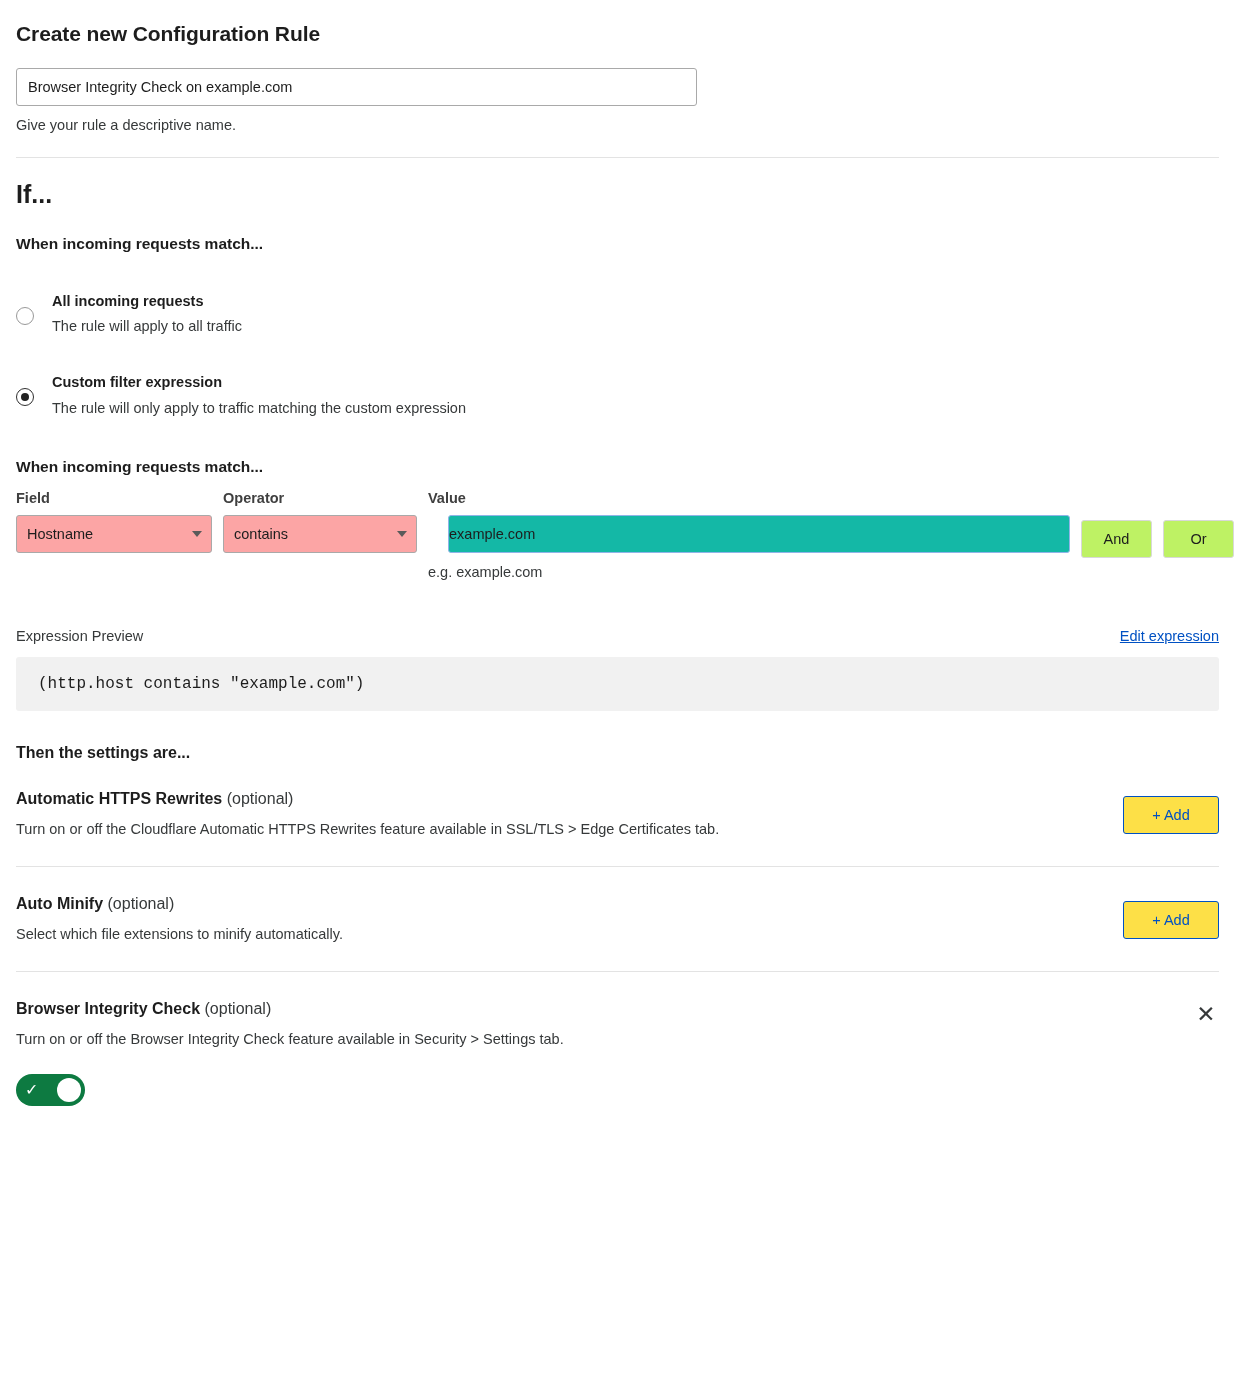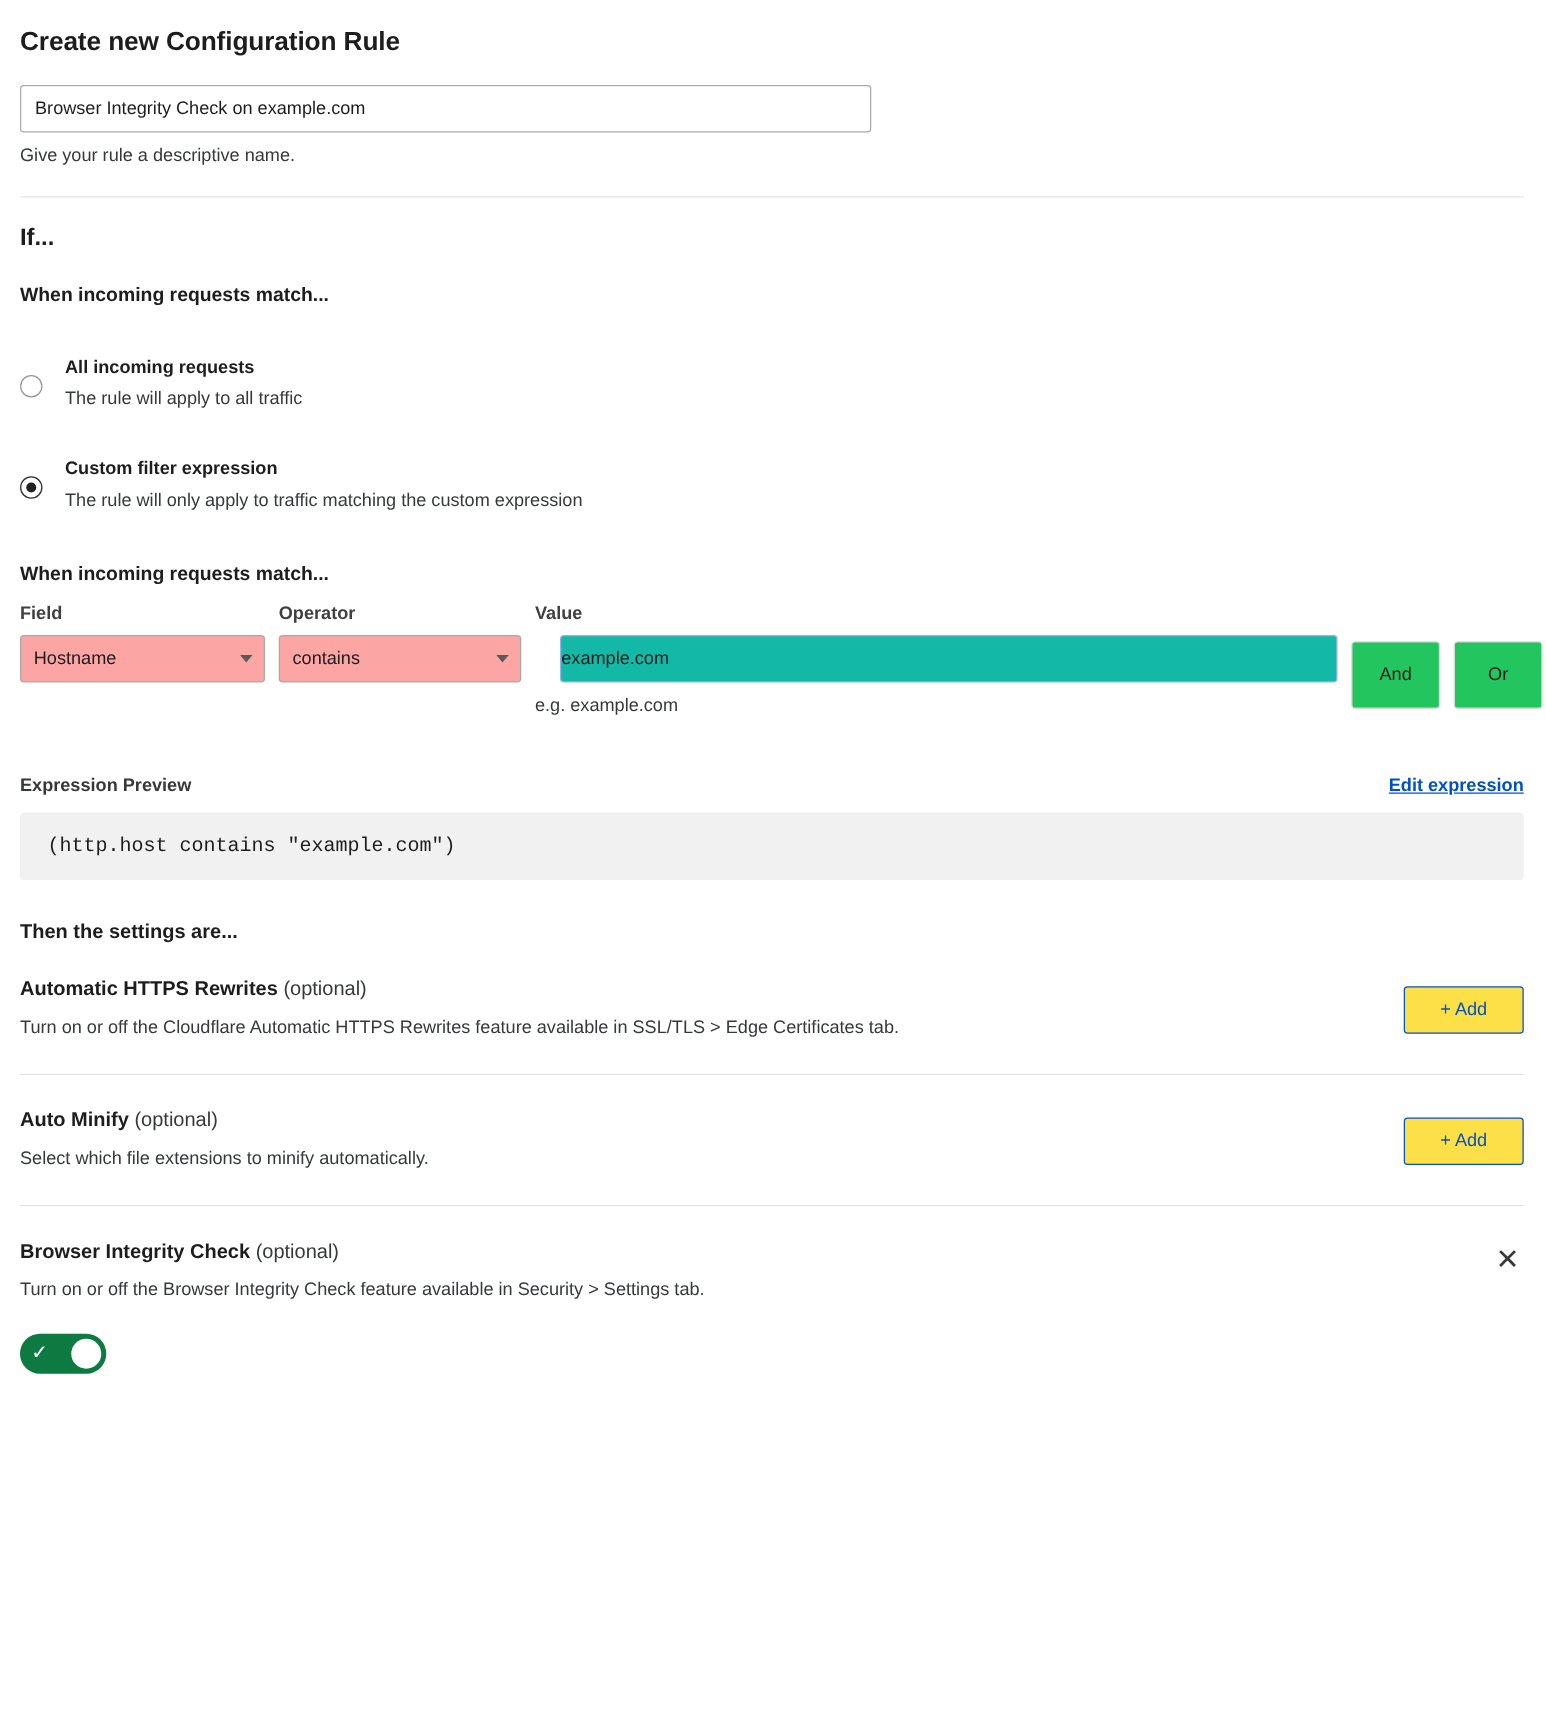--- a/index.html
+++ b/index.html
@@ -49,21 +49,21 @@
     font-size: 14.5px;
     color: #36393a;
     margin-top: 11px;
   }
   .divider {
     border: none;
     border-top: 1px solid #e3e3e3;
     margin: 24px 0 0 0;
   }
   h2.section {
-    font-size: 19px;
+    font-size: 25px;
     font-weight: bold;
     margin: 22px 0 0 0;
     color: #1d1d1d;
   }
   h3.subsection {
     font-size: 15.5px;
     font-weight: bold;
     margin: 26px 0 0 0;
     color: #1d1d1d;
   }
@@ -153,38 +153,37 @@
     font-size: 14.5px;
     color: #1d1d1d;
     margin-left: 20px;
   }
   .value-hint {
     font-size: 14.5px;
     color: #36393a;
     margin-top: 11px;
   }
   .btn-gray {
-    height: 54px;
+    height: 38px;
     min-width: 71px;
-    background: #22c55e;
+    background: #bef264;
     border: 1px solid #d8d8d8;
     border-radius: 3px;
     font-size: 14.5px;
     color: #1d1d1d;
     display: flex;
     align-items: center;
     justify-content: center;
     font-family: "Liberation Sans", sans-serif;
   }
   .preview-head {
     display: flex;
     justify-content: space-between;
     align-items: baseline;
     margin-top: 48px;
-    font-weight: bold;
   }
   .preview-head .lbl {
     font-size: 14.5px;
     color: #36393a;
   }
   .edit-link {
     font-size: 14.5px;
     color: #0051c3;
     text-decoration: underline;
   }

